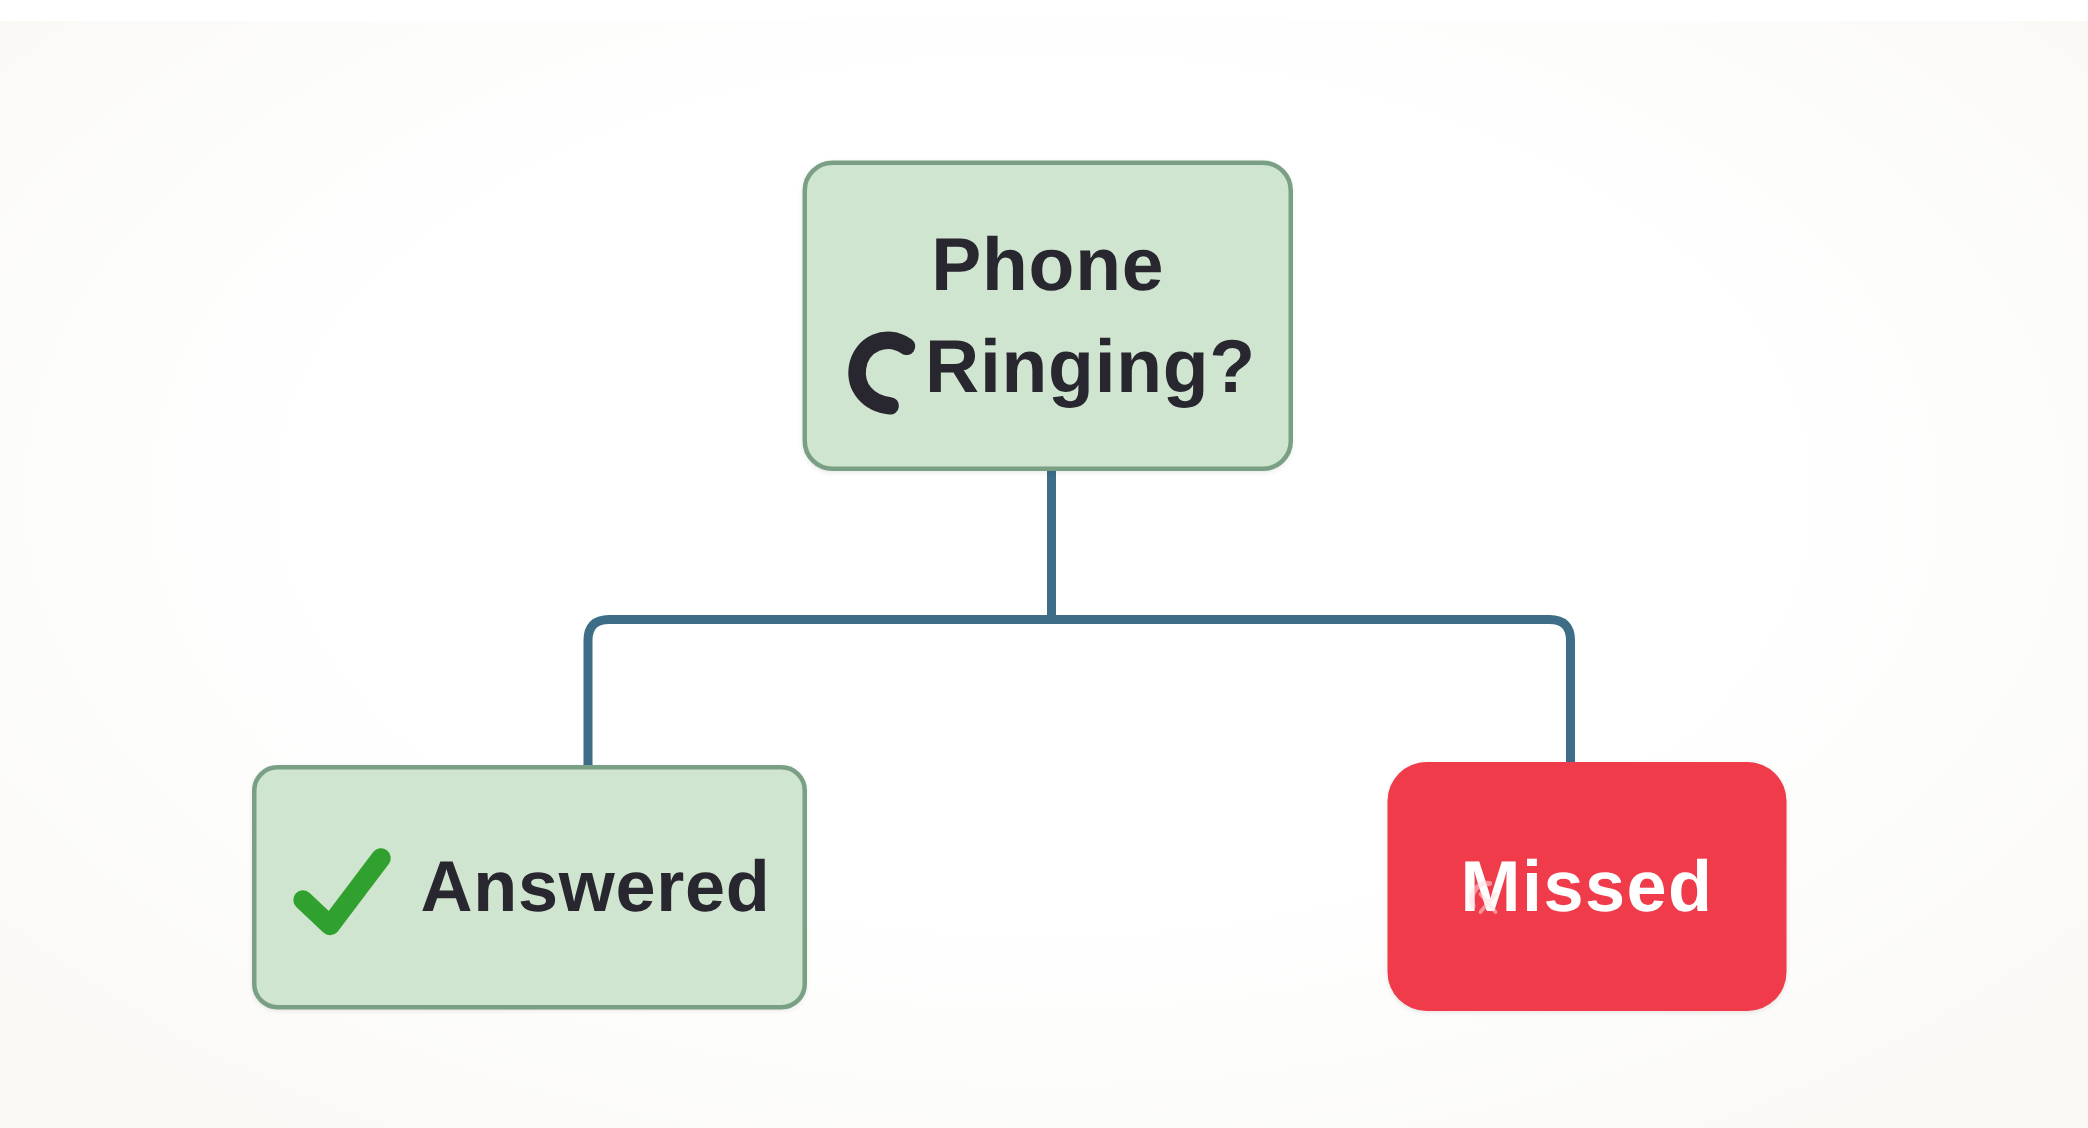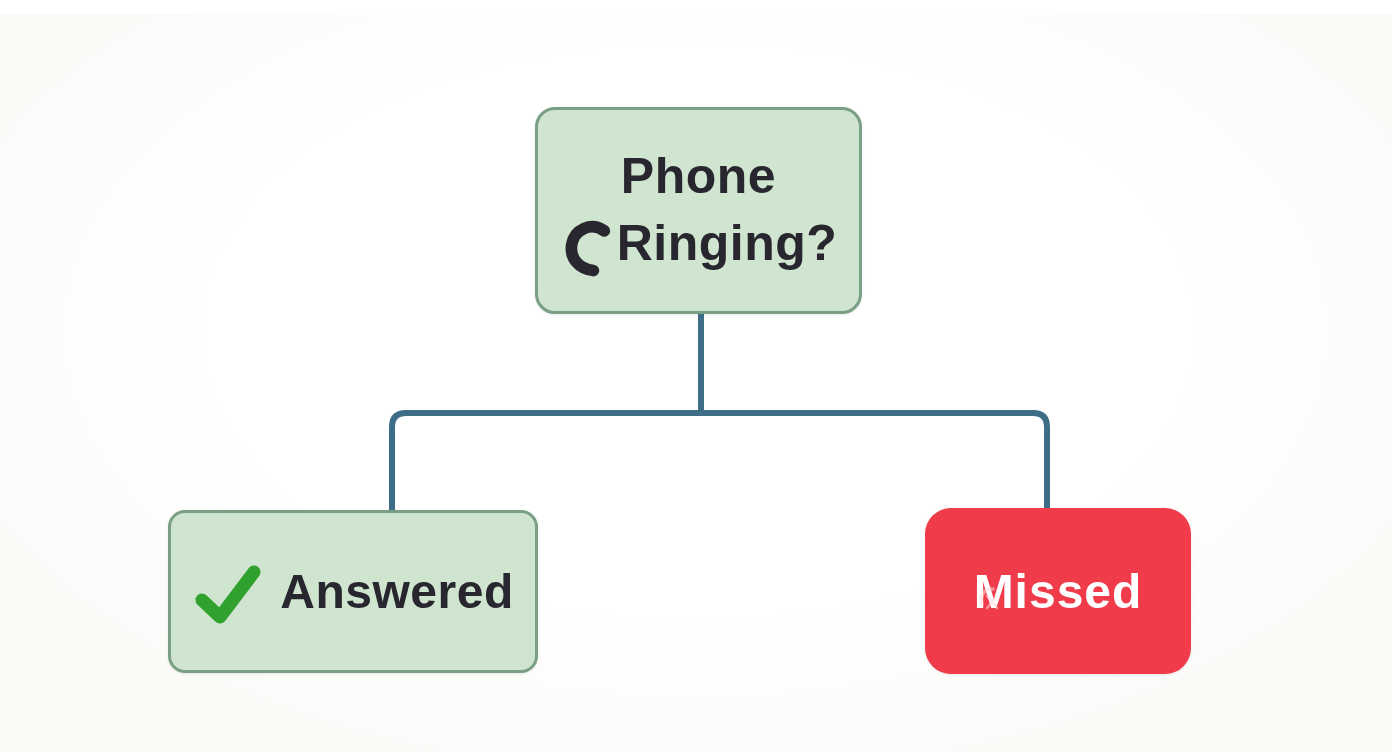--- a/index.html
+++ b/index.html
@@ -59,20 +59,21 @@
   }
   .root-line1 {
     font-size: 50px;
     font-weight: 700;
     color: var(--text-dark);
     line-height: 1.15;
     letter-spacing: 0.5px;
   }
   .root-line2 {
     display: flex;
+    align-items: center;
     line-height: 1.15;
     margin-top: 10px;
   }
   .phone-icon {
     width: 56px; height: 58px;
     margin-right: 1px;
     transform: translateY(4px);
   }
   .root-line2 .label {
     font-size: 50px;

